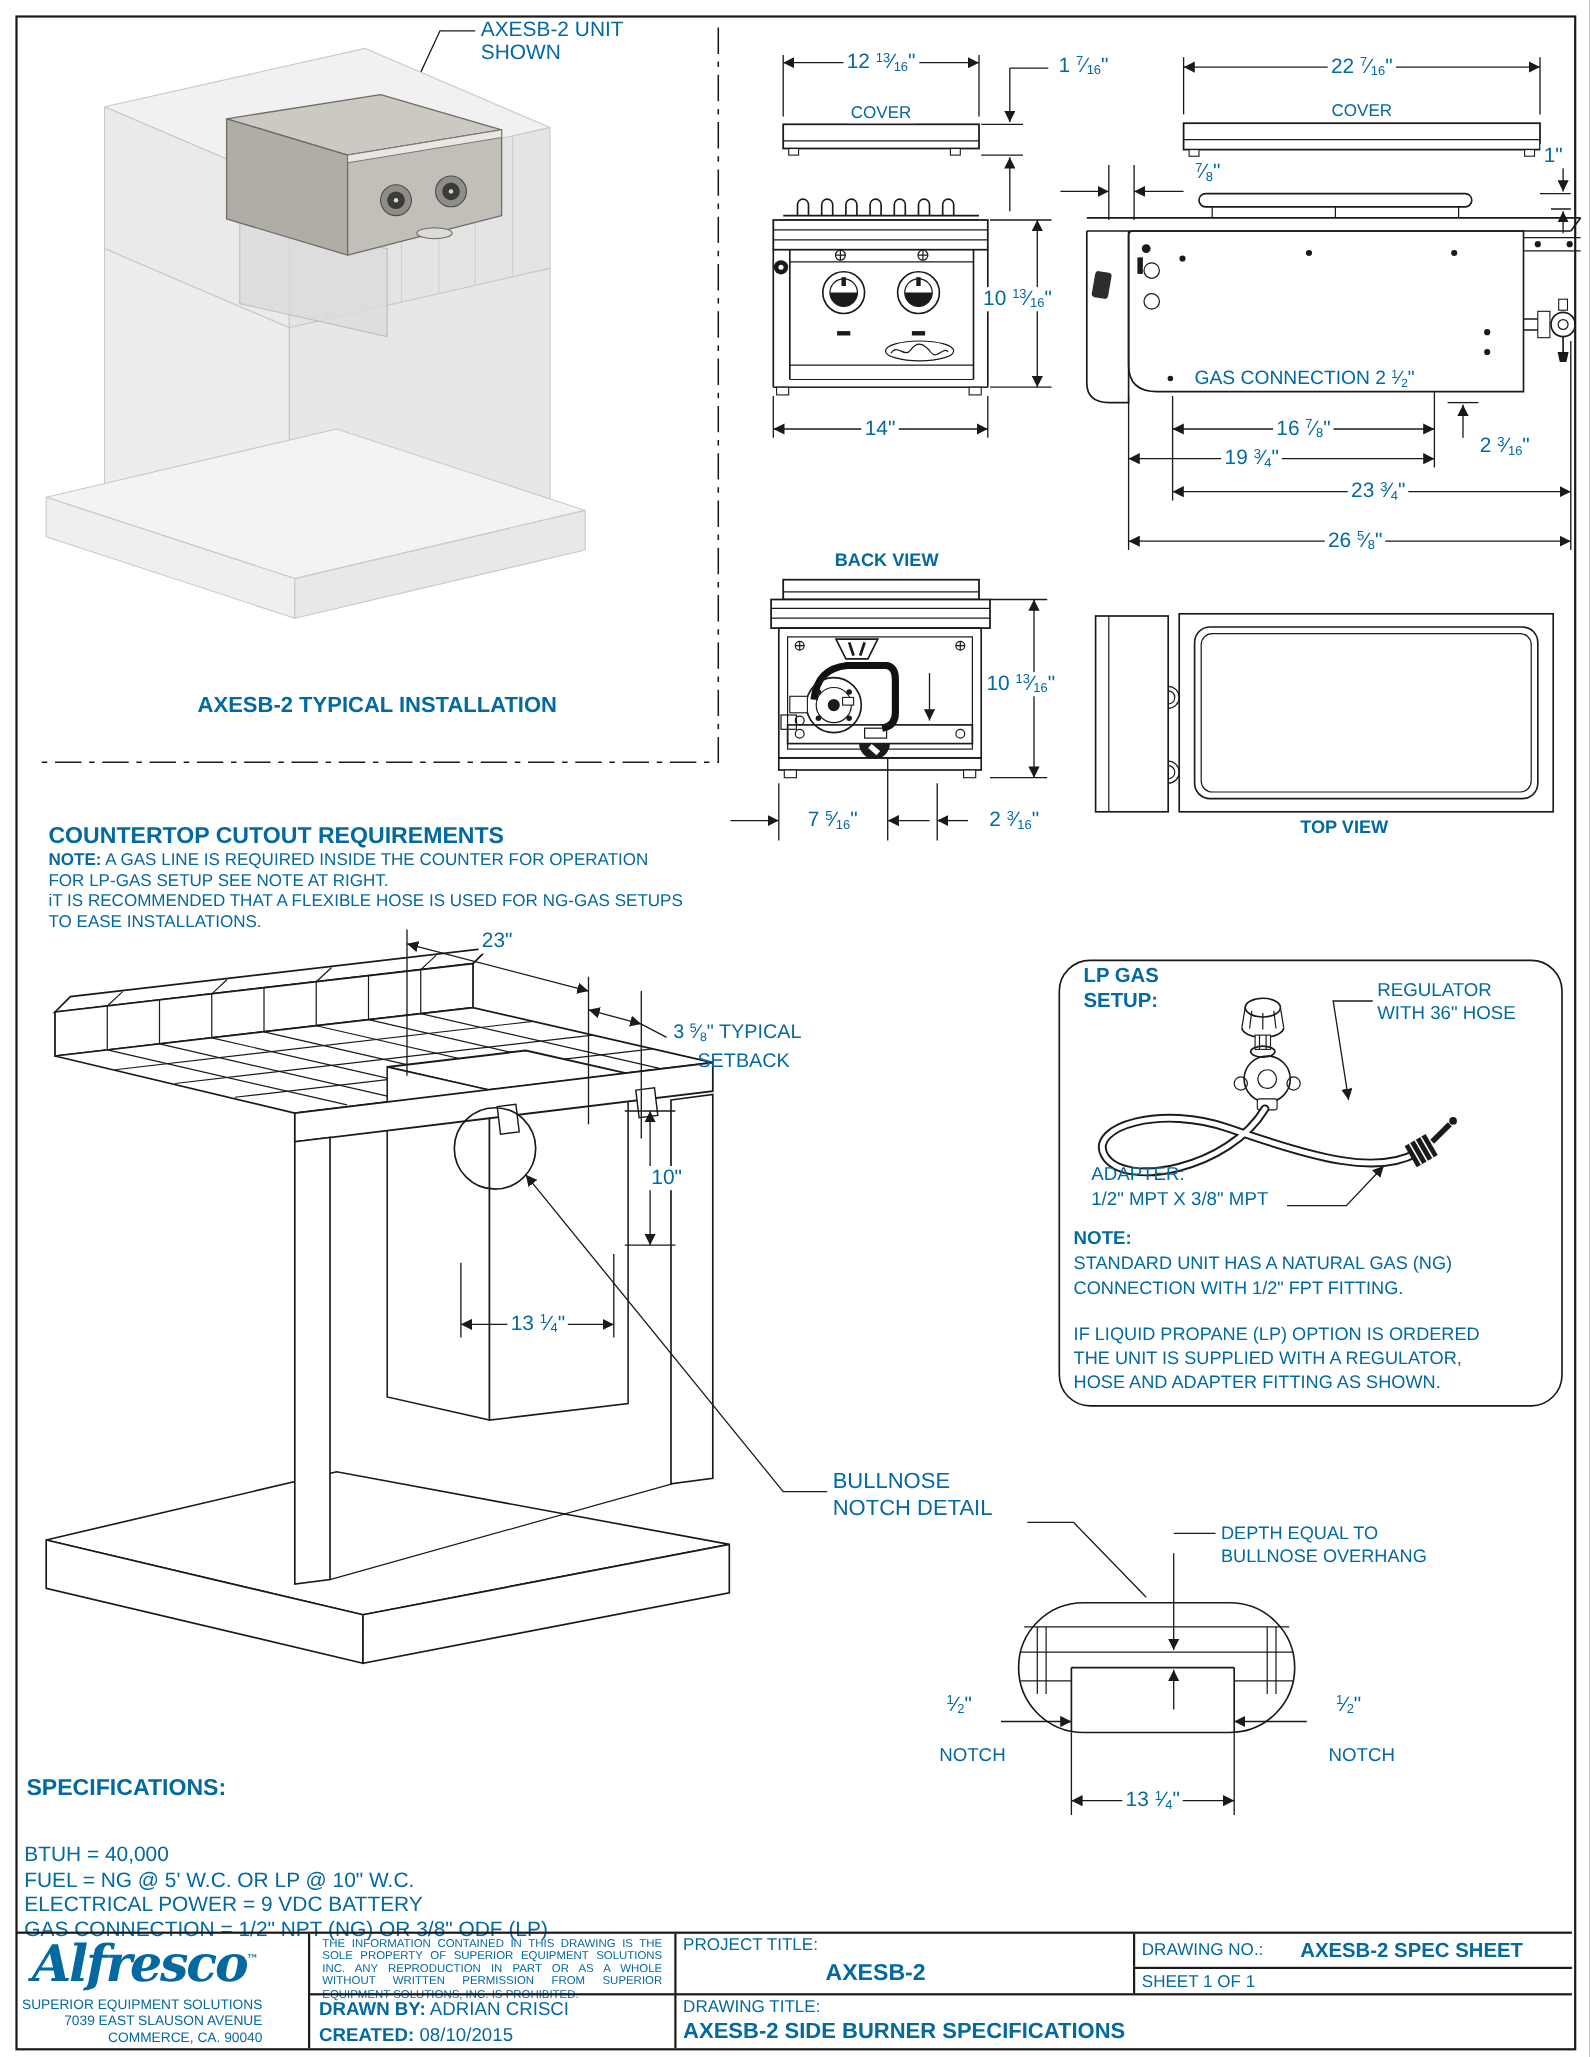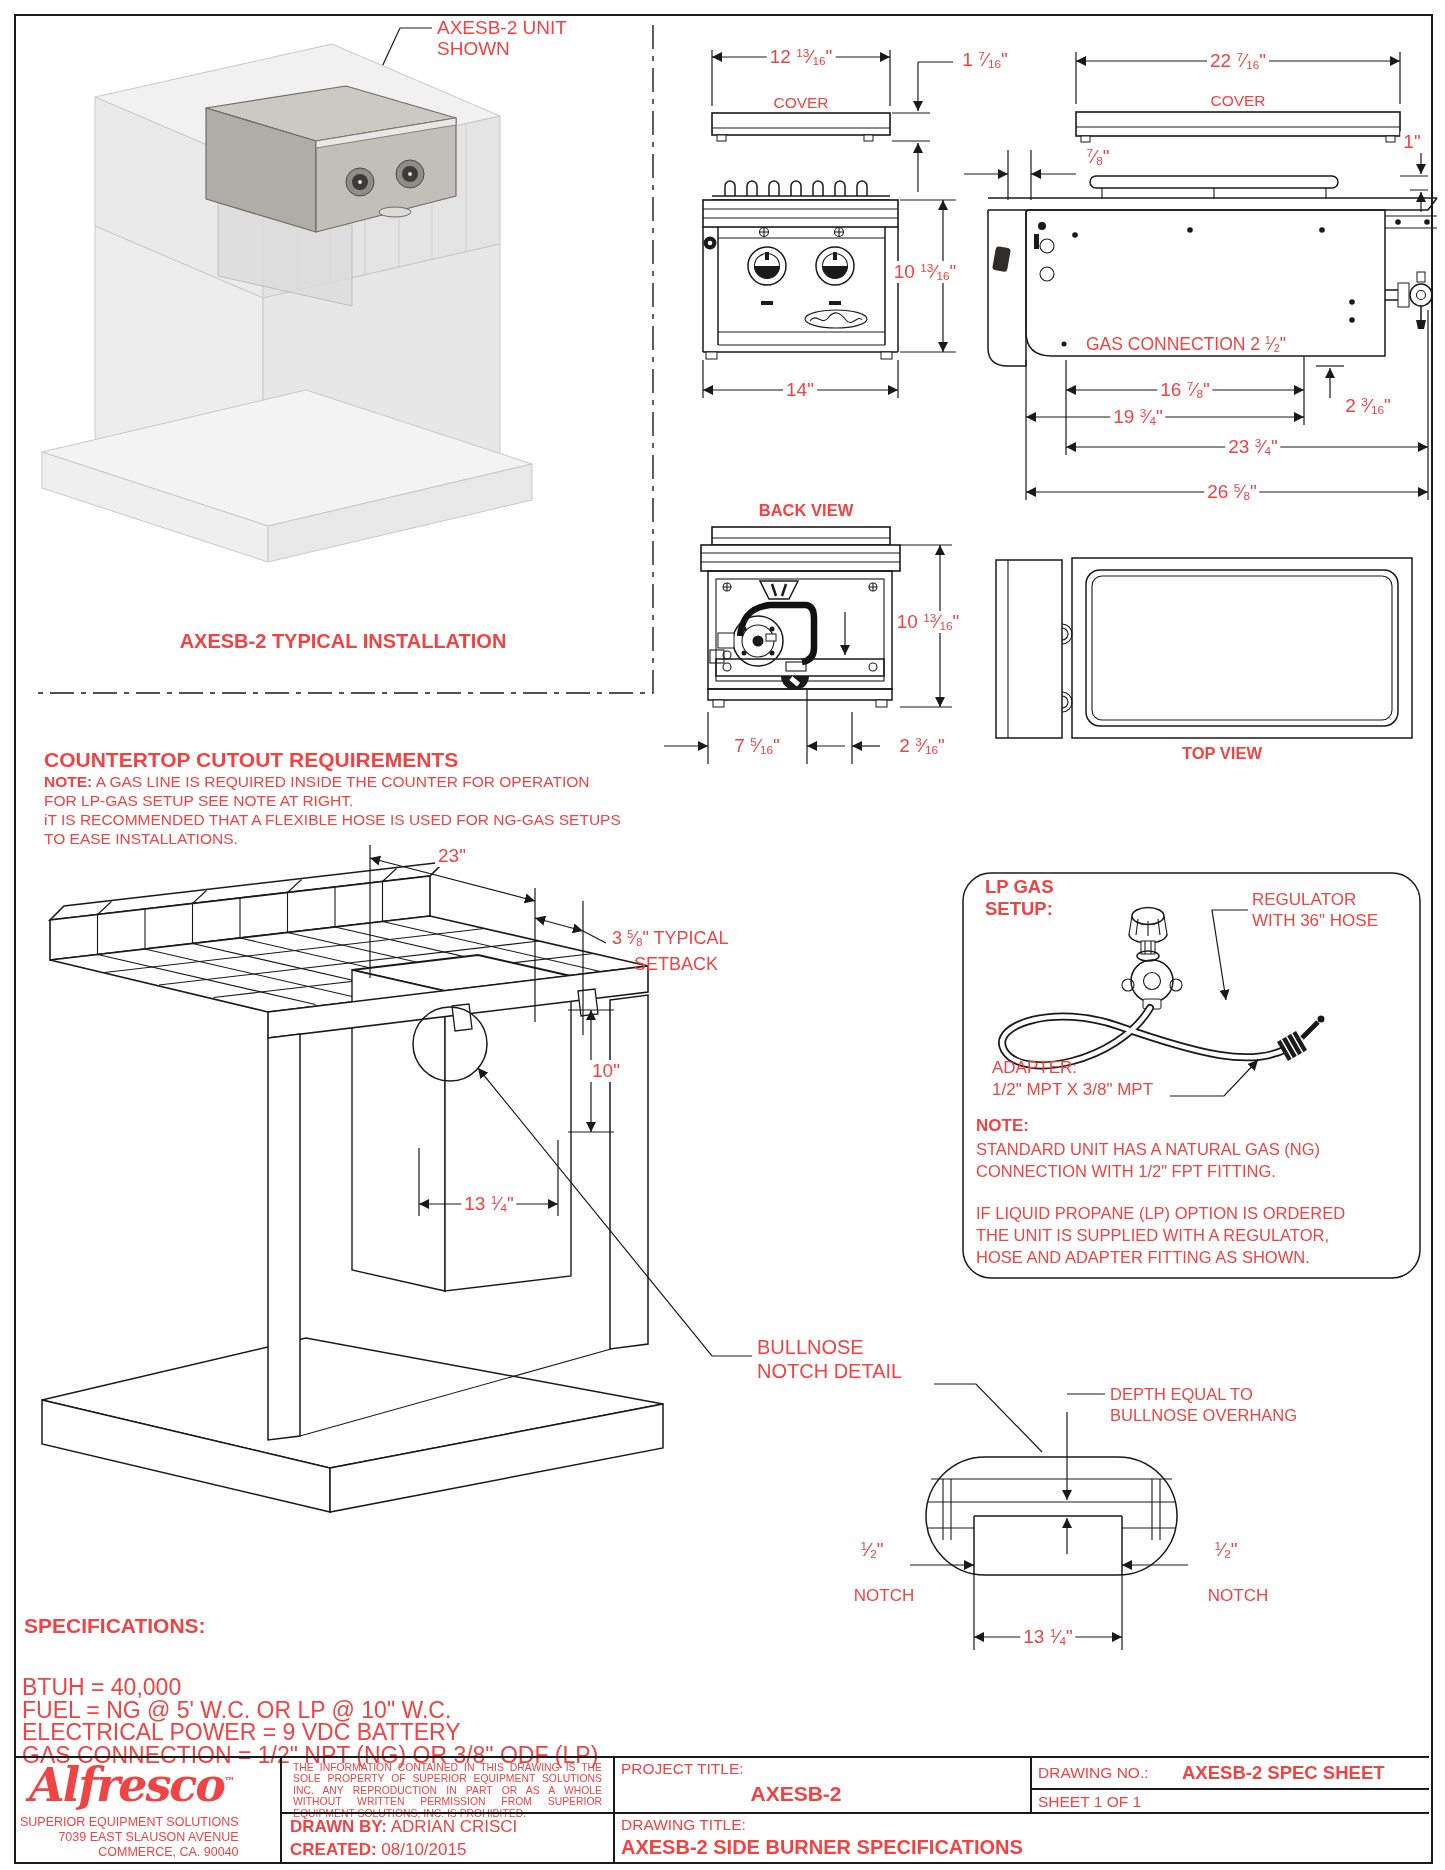--- a/index.html
+++ b/index.html
@@ -1,35 +1,35 @@
 <!DOCTYPE html>
 <html><head>
 <meta charset="utf-8">
 <style>
   html,body{margin:0;padding:0;background:#9a9a9a;}
   .sheet{position:relative;width:1445px;height:1870px;background:#fff;
-         font-family:"Liberation Sans", sans-serif;color:#ef4444;overflow:hidden;}
+         font-family:"Liberation Sans", sans-serif;color:#0369a1;overflow:hidden;}
   .pageborder{position:absolute;left:14px;top:14px;width:1415px;height:1846px;
               border:2px solid #1a1a1a;}
   svg.linework{position:absolute;left:0;top:0;}
   svg .ln{stroke:#1a1a1a;stroke-width:1.5;fill:none;}
   svg .thin{stroke:#1a1a1a;stroke-width:1.1;fill:none;}
   svg .dim{stroke:#1a1a1a;stroke-width:1.2;fill:none;}
   svg .dashdot{stroke:#1a1a1a;stroke-width:1.4;fill:none;stroke-dasharray:24 7 5 7;}
   svg .wh{fill:#fff;stroke:#1a1a1a;}
   .dl{position:absolute;transform:translate(-50%,-50%);background:#fff;padding:0 3px;
       font-size:19px;white-space:nowrap;}
   .tl{position:absolute;white-space:nowrap;}
   .fr sup{font-size:62%;vertical-align:0.5em;}
   .fr sub{font-size:62%;vertical-align:-0.2em;}
   .b{font-weight:bold;}
   .cap{font-weight:bold;font-size:20px;transform:translateX(-50%);}
   .viewcap{position:absolute;transform:translate(-50%,-50%);font-size:16.5px;white-space:nowrap;font-weight:bold;}
   .note{position:absolute;font-size:15.5px;line-height:19px;white-space:nowrap;}
-  .spec{position:absolute;font-size:23px;line-height:22.5px;white-space:nowrap;}
+  .spec{position:absolute;font-size:19px;line-height:22.5px;white-space:nowrap;}
   .lpnote{position:absolute;font-size:16.5px;white-space:nowrap;}
   
   .tb{position:absolute;left:15px;top:1756px;width:1414px;height:104px;border-top:2px solid #1a1a1a;}
   .tb .cell{position:absolute;box-sizing:border-box;}
   .vline{border-left:2px solid #1a1a1a;}
   .hline{border-top:2px solid #1a1a1a;}
   .brand{font-family:"DejaVu Serif","Liberation Serif",serif;font-style:italic;font-weight:bold;
          font-size:46px;letter-spacing:-2px;}
   .brand sup{font-size:11px;font-style:normal;}
   .addr{font-size:12.5px;line-height:15px;}

